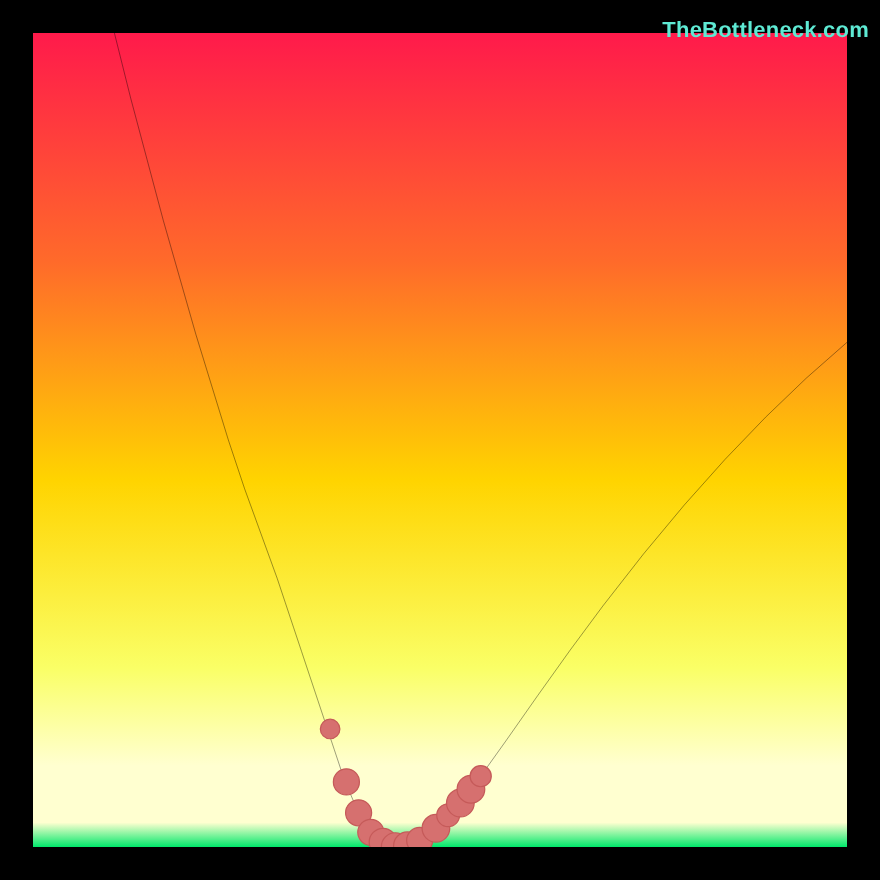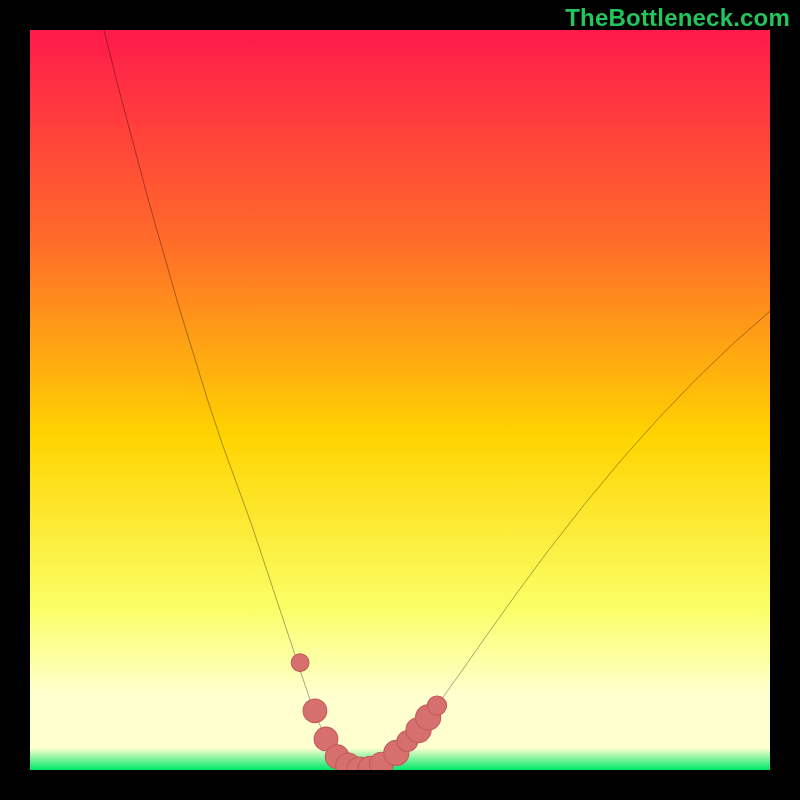--- a/index.html
+++ b/index.html
@@ -12,25 +12,25 @@
     font-family: Arial, Helvetica, sans-serif;
   }
   .frame {
     position: relative;
     width: 800px;
     height: 800px;
     background: #000;
   }
   .watermark {
     position: absolute;
-    top: 4px;
+    top: 17px;
     right: 10px;
-    font-size: 24px;
+    font-size: 20px;
     font-weight: 600;
-    color: #22c55e;
+    color: #5eead4;
     letter-spacing: 0.2px;
     z-index: 5;
   }
   .plot {
     position: absolute;
     left: 30px;
     top: 30px;
     width: 740px;
     height: 740px;
   }

